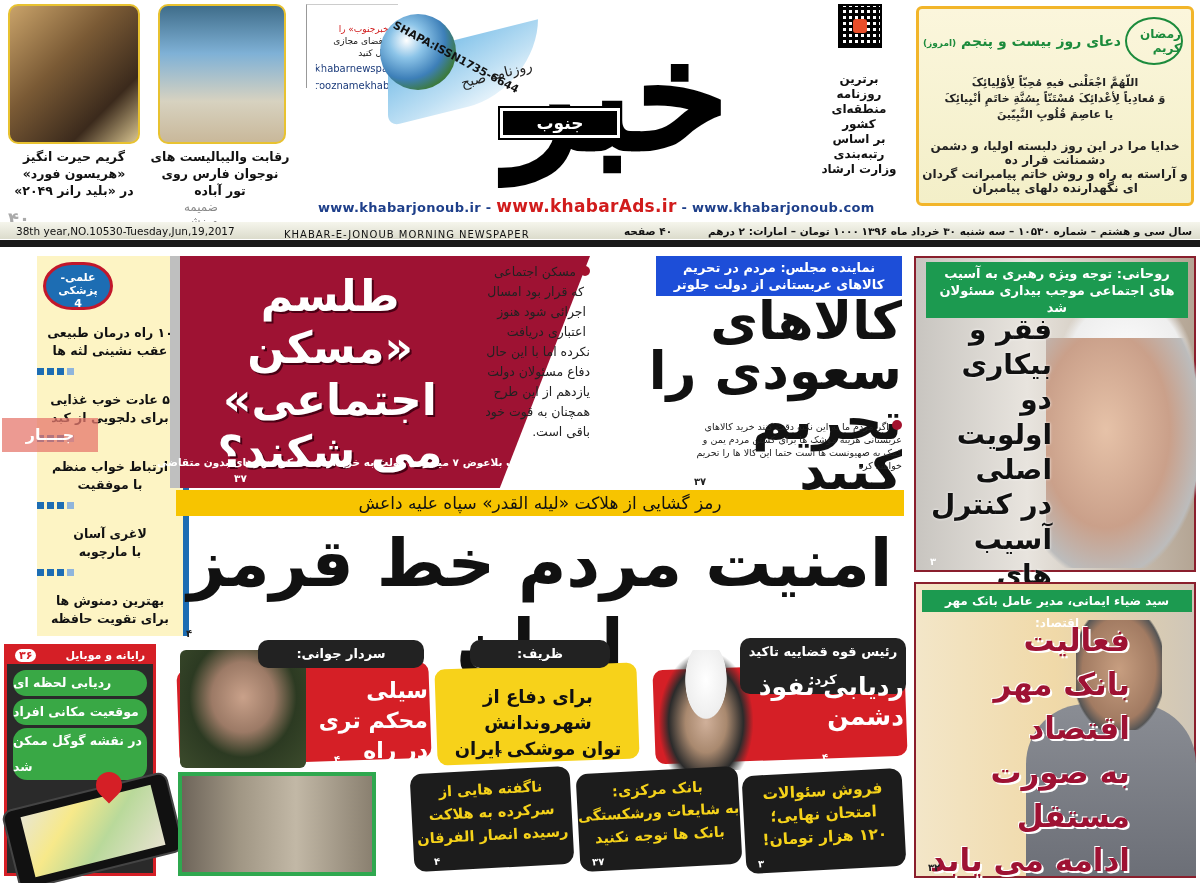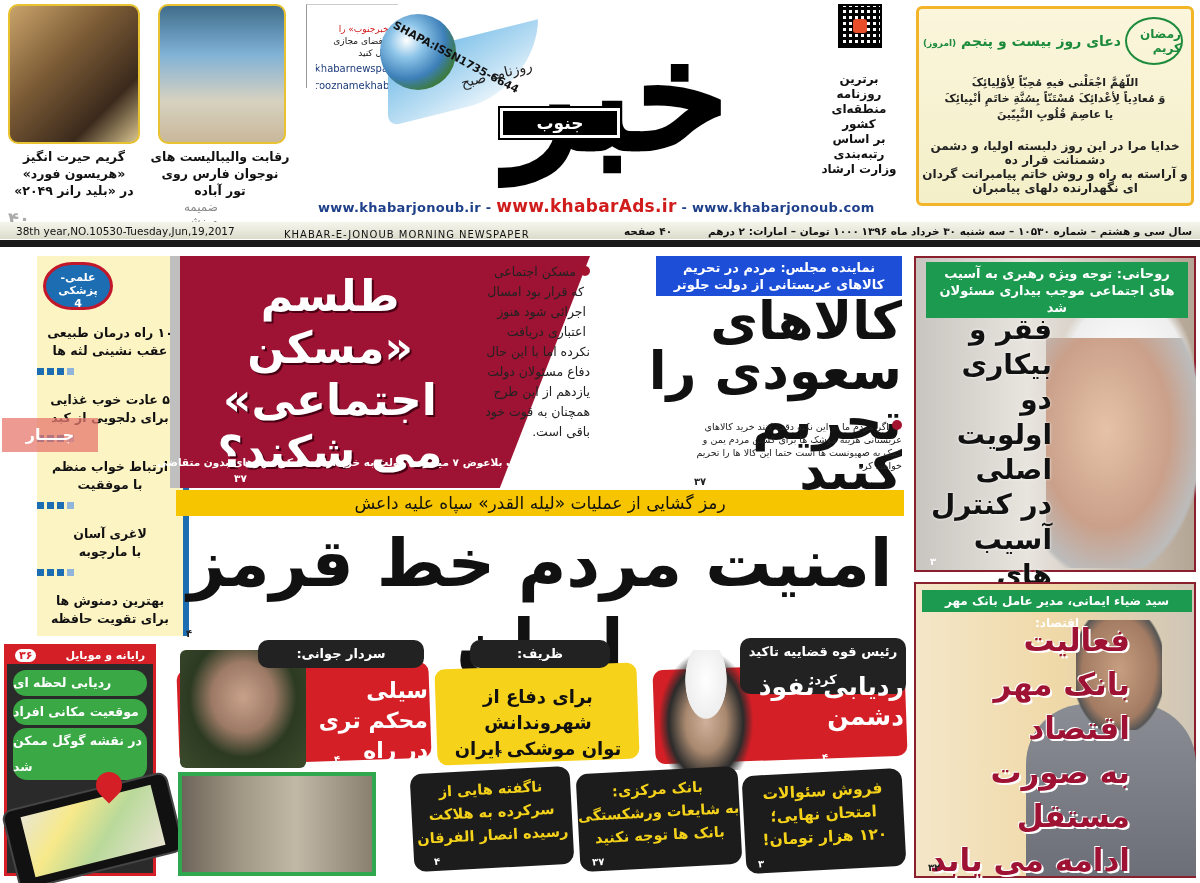--- a/index.html
+++ b/index.html
@@ -297,21 +297,21 @@
   <div class="abs rtl rouhani-title" style="left:4px;top:54px;width:132px;">
     <div>فقر و بیکاری</div>
     <div>دو اولویت اصلی</div>
     <div>در کنترل</div>
     <div>آسیب های</div>
     <div>اجتماعی</div>
   </div>
   <div class="abs page-ref" style="left:14px;top:298px;">۳</div>
 </div>
 
-<div class="abs rtl yellow-banner" style="left:176px;top:490px;width:728px;">رمز گشایی از عملیات «لیله القدر» سپاه علیه داعش</div>
+<div class="abs rtl yellow-banner" style="left:176px;top:490px;width:728px;">رمز گشایی از هلاکت «لیله القدر» سپاه علیه داعش</div>
 <div class="abs rtl main-headline" style="left:176px;top:524px;width:728px;">امنیت مردم خط قرمز ایران</div>
 <div class="abs page-ref-dark" style="left:186px;top:628px;">۴</div>
 
 <div class="abs mehr" style="left:914px;top:582px;width:282px;height:296px;">
   <div class="abs suit" style="left:110px;top:120px;width:170px;height:172px;"></div>
   <div class="abs head-m" style="left:160px;top:36px;width:86px;height:110px;"></div>
   <div class="abs rtl kicker-green" style="left:6px;top:6px;width:270px;height:22px;font-size:12px;line-height:22px;">سید ضیاء ایمانی، مدیر عامل بانک مهر اقتصاد:</div>
   <div class="abs rtl mehr-title" style="left:4px;top:34px;width:210px;">
     <div>فعالیت</div>
     <div>بانک مهر اقتصاد</div>

